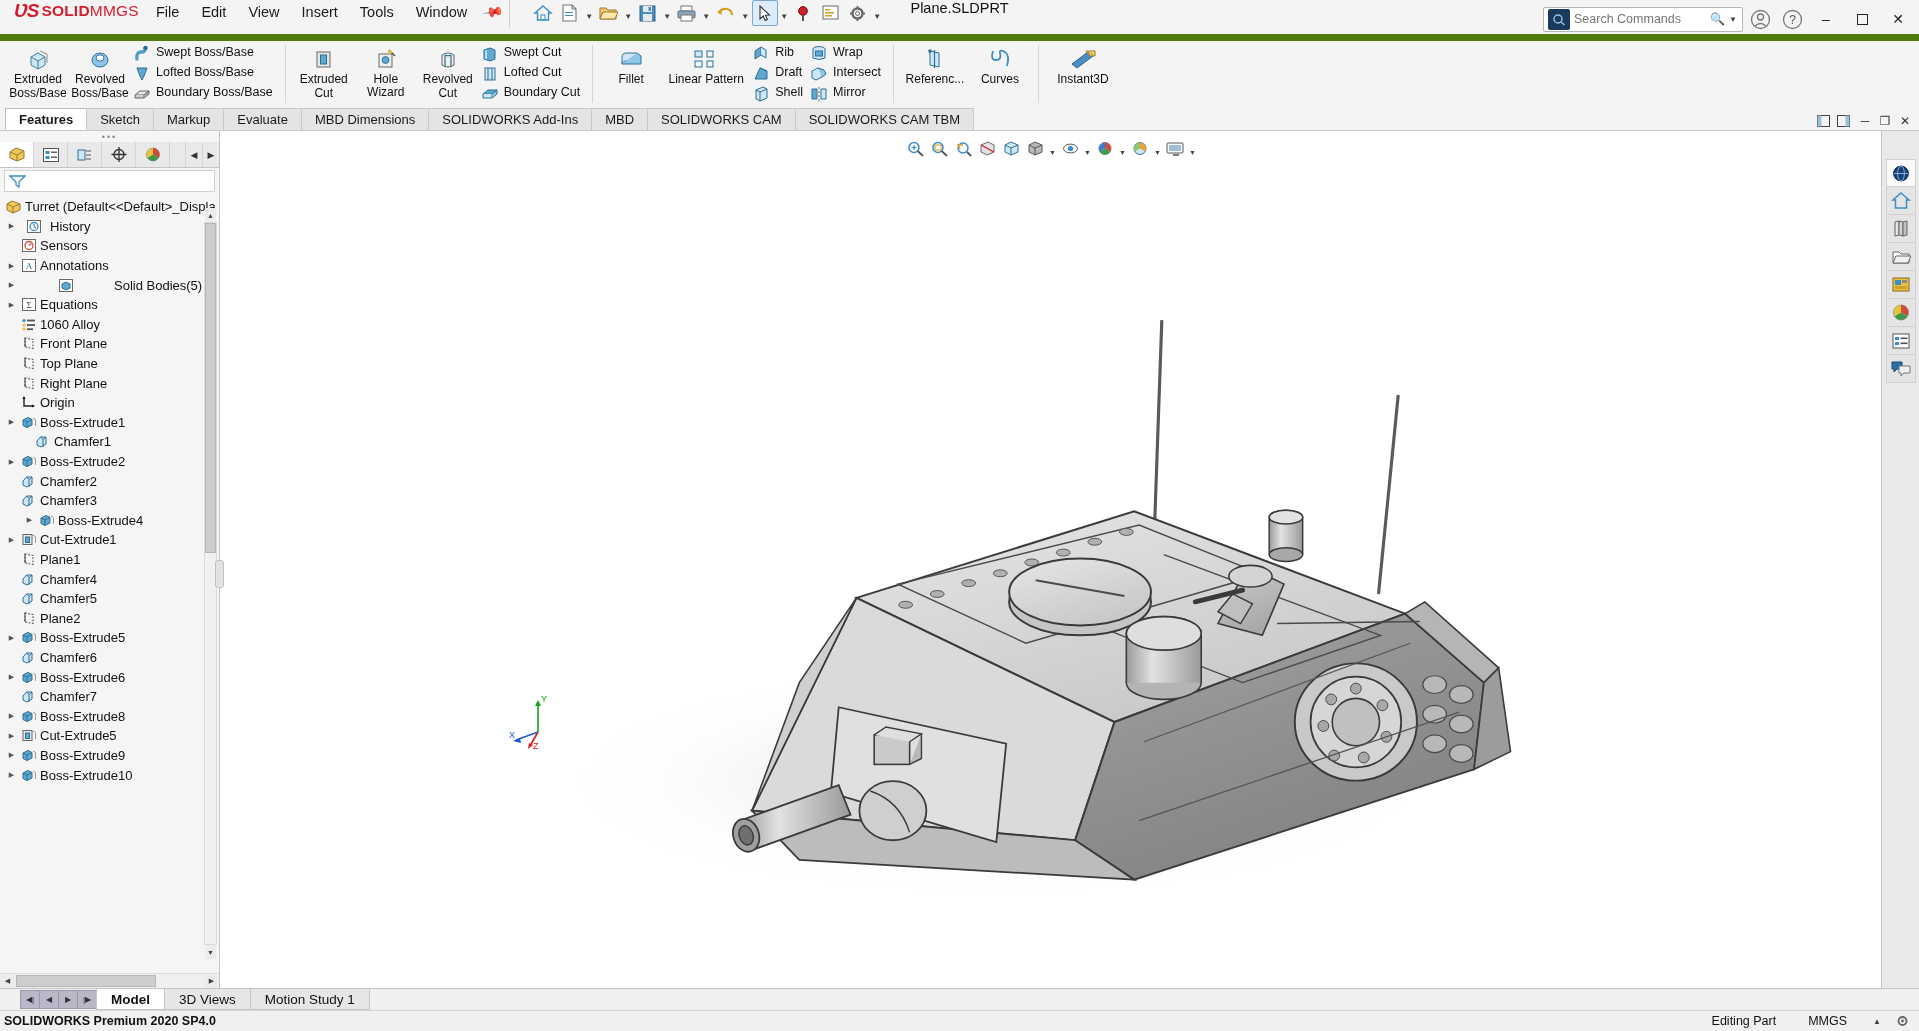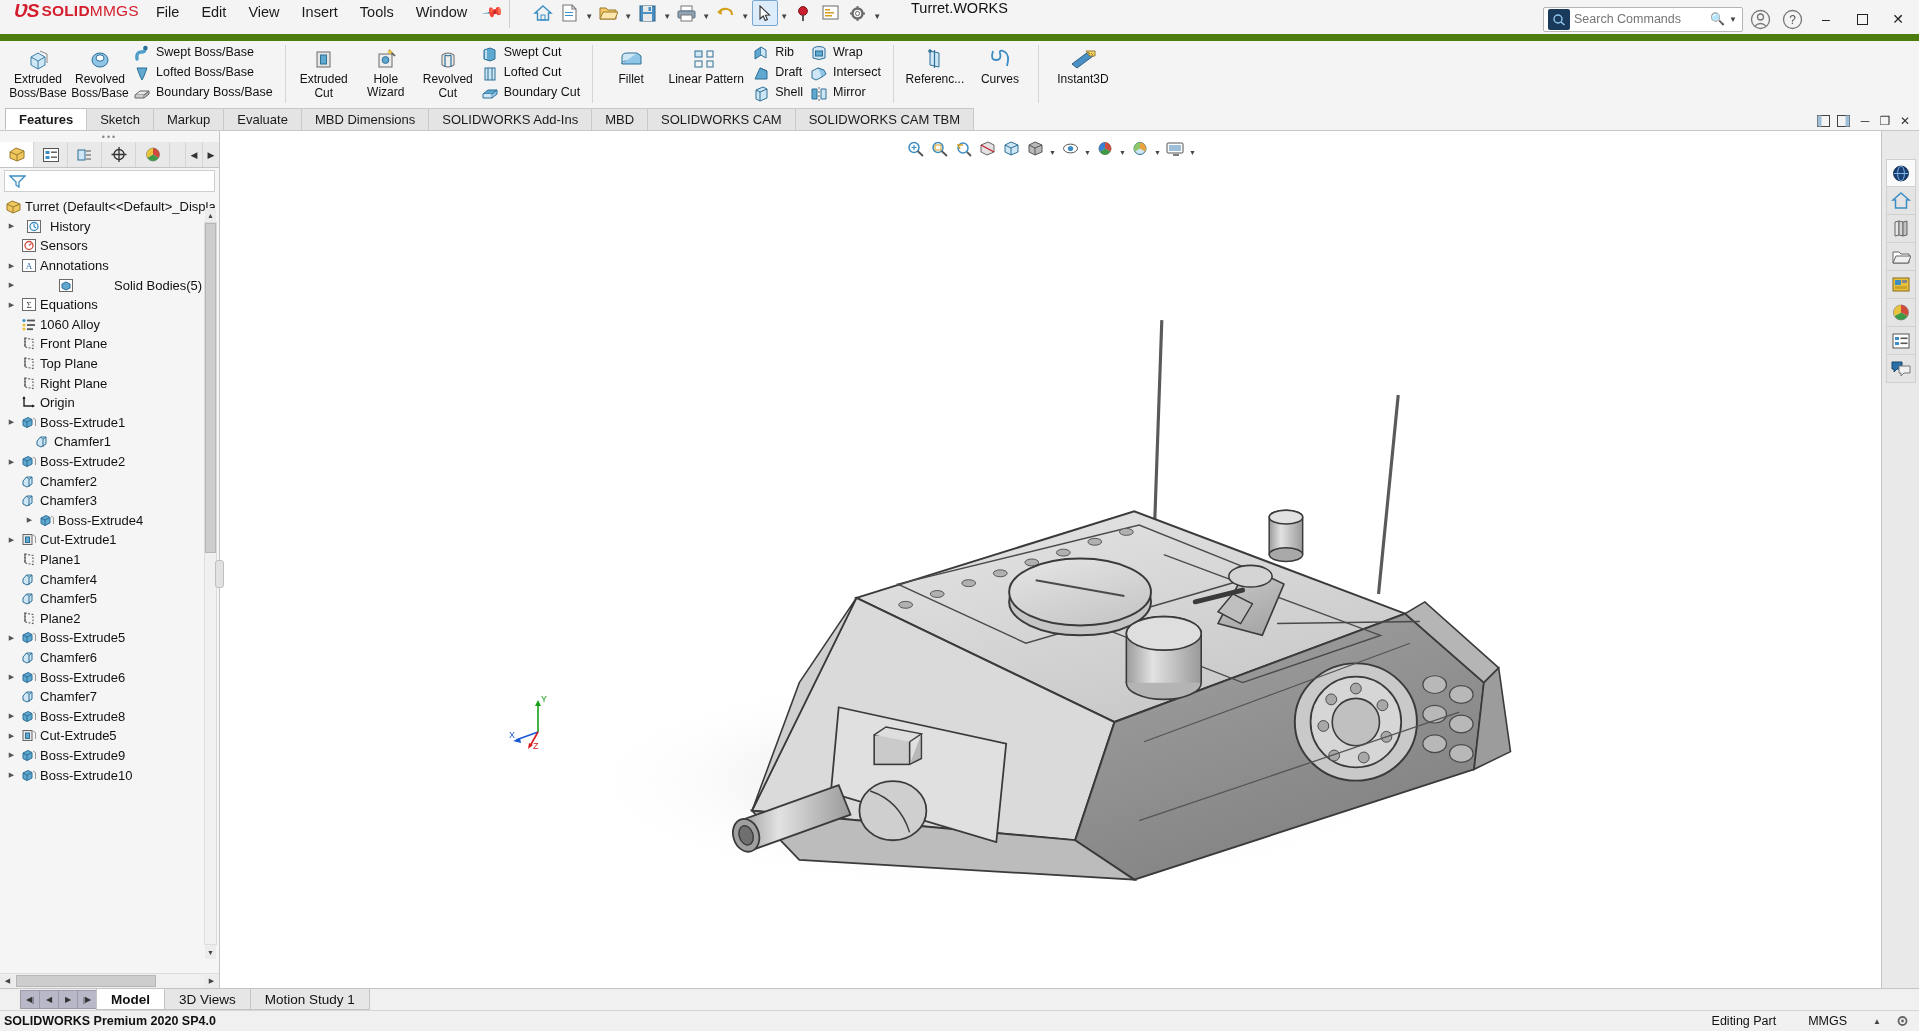--- a/index.html
+++ b/index.html
@@ -221,21 +221,21 @@
             <circle cx="8.5" cy="8.5" r="5" fill="none" stroke="#6a6a6a" stroke-width="2.4"></circle>
             <circle cx="8.5" cy="8.5" r="2" fill="#fff" stroke="#6a6a6a"></circle>
             <g stroke="#6a6a6a" stroke-width="1.8">
               <path d="M8.5 1 v2.3M8.5 13.7 v2.3M1 8.5 h2.3M13.7 8.5 h2.3"></path>
             </g>
           </svg>
       </div>
       <div class="qt-caret">▼</div>
     </div>
 
-    <div class="win-title">Turret.WORKS</div>
+    <div class="win-title">Plane.SLDPRT</div>
 
     <div class="title-right">
       <div class="searchbox">
         <div class="search-pre">
           <svg width="14" height="13" viewBox="0 0 14 13">
               <circle cx="6" cy="6" r="4" fill="none" stroke="#8fc6ee" stroke-width="1.4"></circle>
               <path d="M9 9 L12.5 12" stroke="#8fc6ee" stroke-width="1.6"></path>
             </svg>
         </div>
         <input type="text" placeholder="Search Commands" style="">

